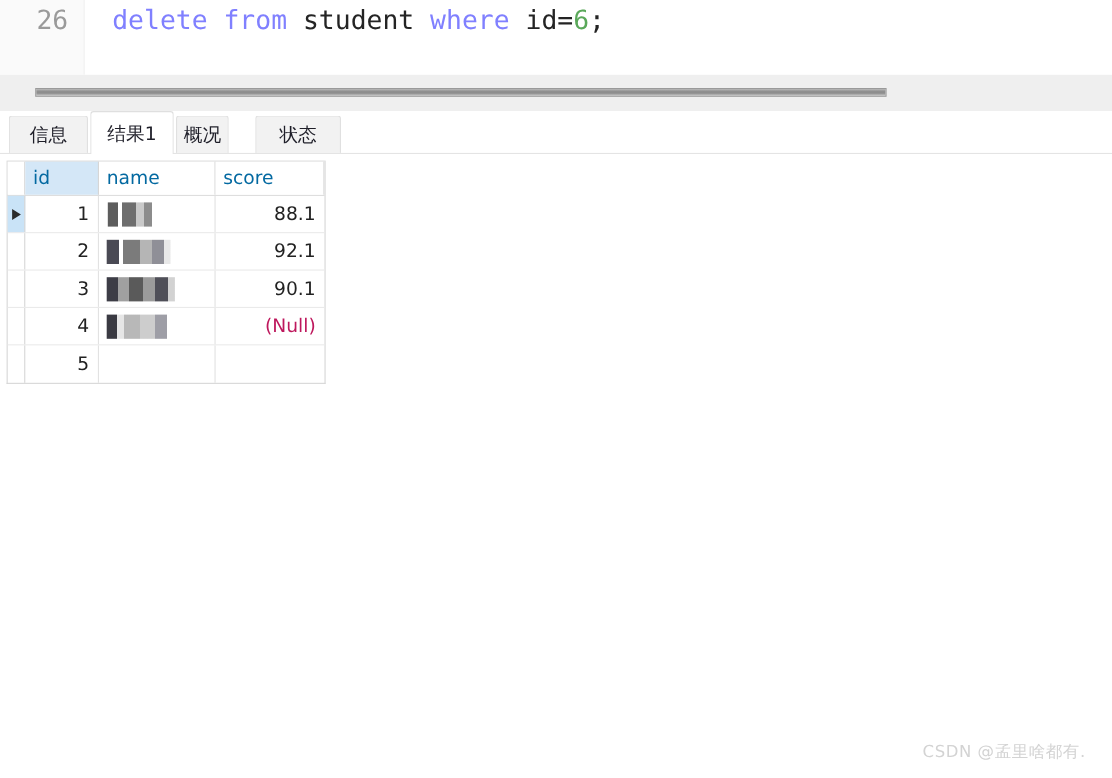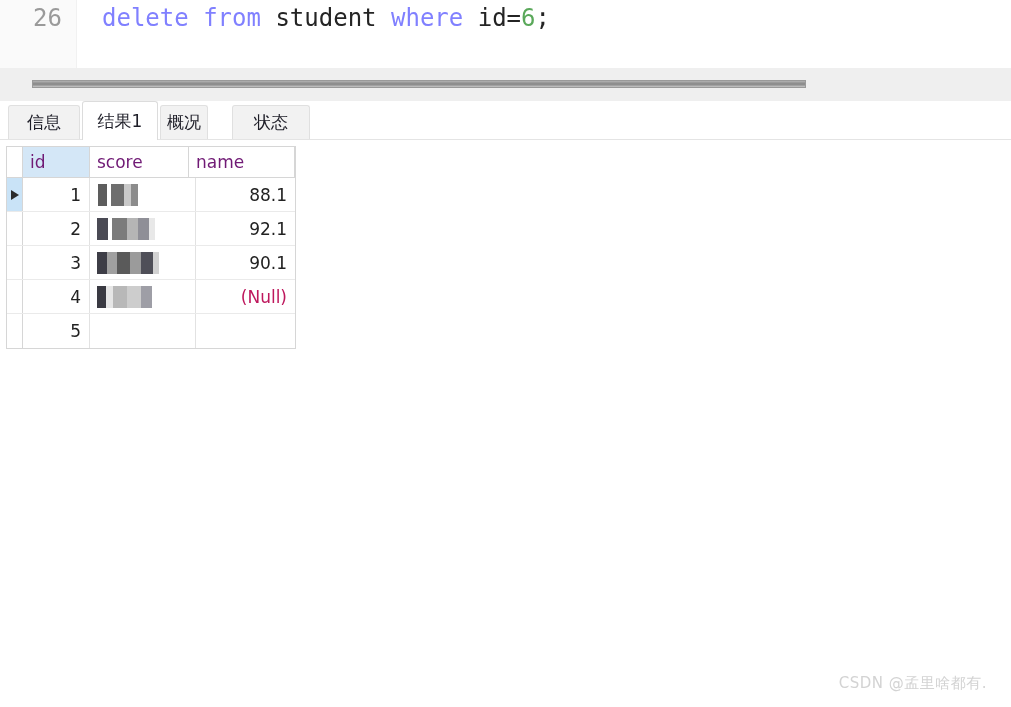--- a/index.html
+++ b/index.html
@@ -175,21 +175,21 @@
   .cell.c-id  { width: 67px; flex: 0 0 67px; justify-content: flex-end; padding-right: 8px; }
   .cell.c-name{ width: 106px; flex: 0 0 106px; padding-left: 7px; }
   .cell.c-score{ width: 99px; flex: 0 0 99px; justify-content: flex-end; padding-right: 8px; border-right: none; }
 
   .grid-row.header .cell {
     background: #ffffff;
     border-right: 1px solid #d6d6d6;
     justify-content: flex-start;
     padding-left: 7px;
     padding-right: 0;
-    color: #701a75;
+    color: #0369a1;
   }
   .grid-row.header .cell.sel { padding-left: 0; background: #ffffff; }
   .grid-row.header .cell.c-id { background: #d4e7f7; }
 
   .cell.row-marker-active { background: #c9e3f7; }
   .marker-arrow {
     width: 0; height: 0;
     border-left: 8px solid #2b2b2b;
     border-top: 5px solid transparent;
     border-bottom: 5px solid transparent;
@@ -269,25 +269,25 @@
   </div>
 </div>
 
 <div class="grid">
 
   <div class="grid-row header">
     <div class="cell sel"></div>
     <div class="cell c-id">
         <span>id</span>
       </div>
+    <div class="cell c-name">
+        <span>name</span>
+      </div>
     <div class="cell c-score">
         <span>score</span>
-      </div>
-    <div class="cell c-name">
-        <span>name</span>
       </div>
   </div>
 
   <div class="grid-row data">
     <div class="cell sel row-marker-active">
       <span class="marker-arrow"></span>
     </div>
     <div class="cell c-id">1</div>
     <div class="cell c-name">
         <span class="redact redact-a"></span>

